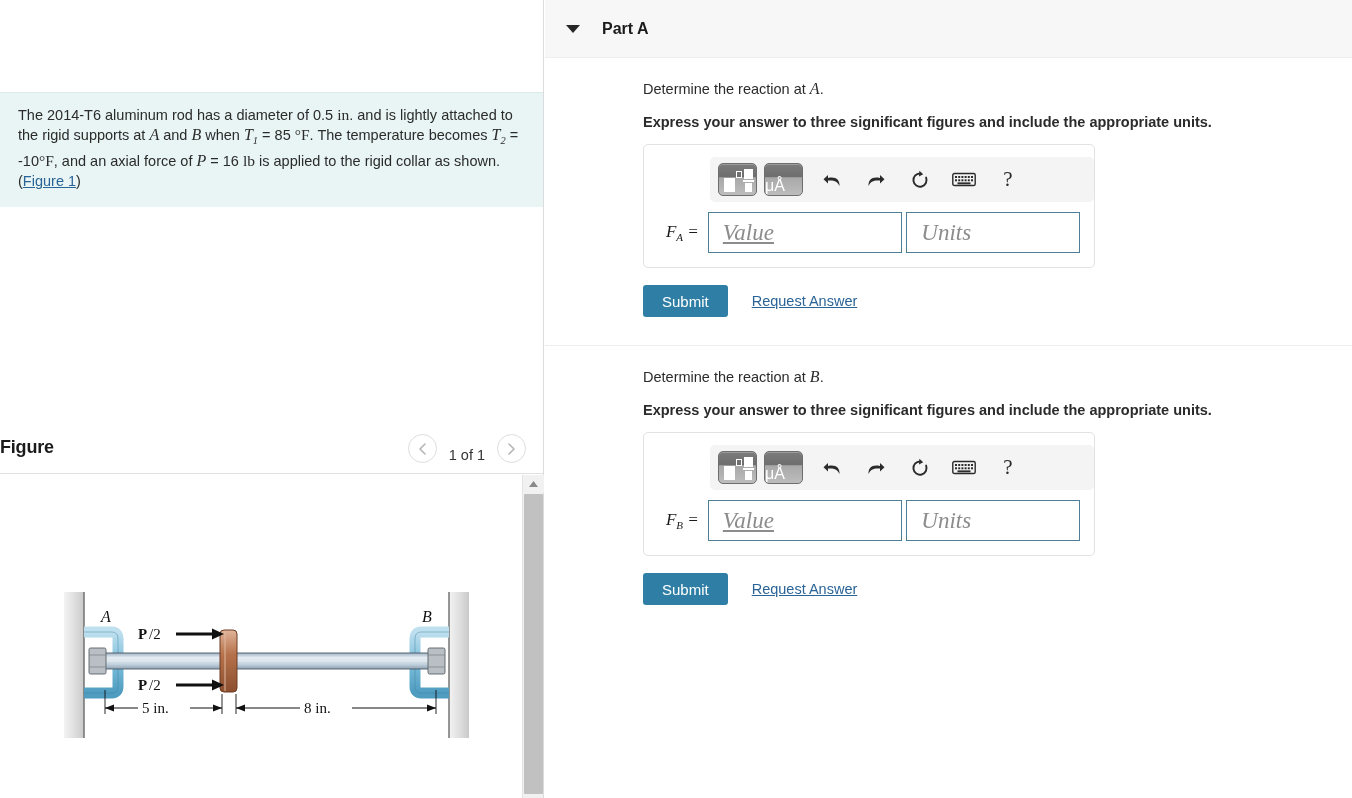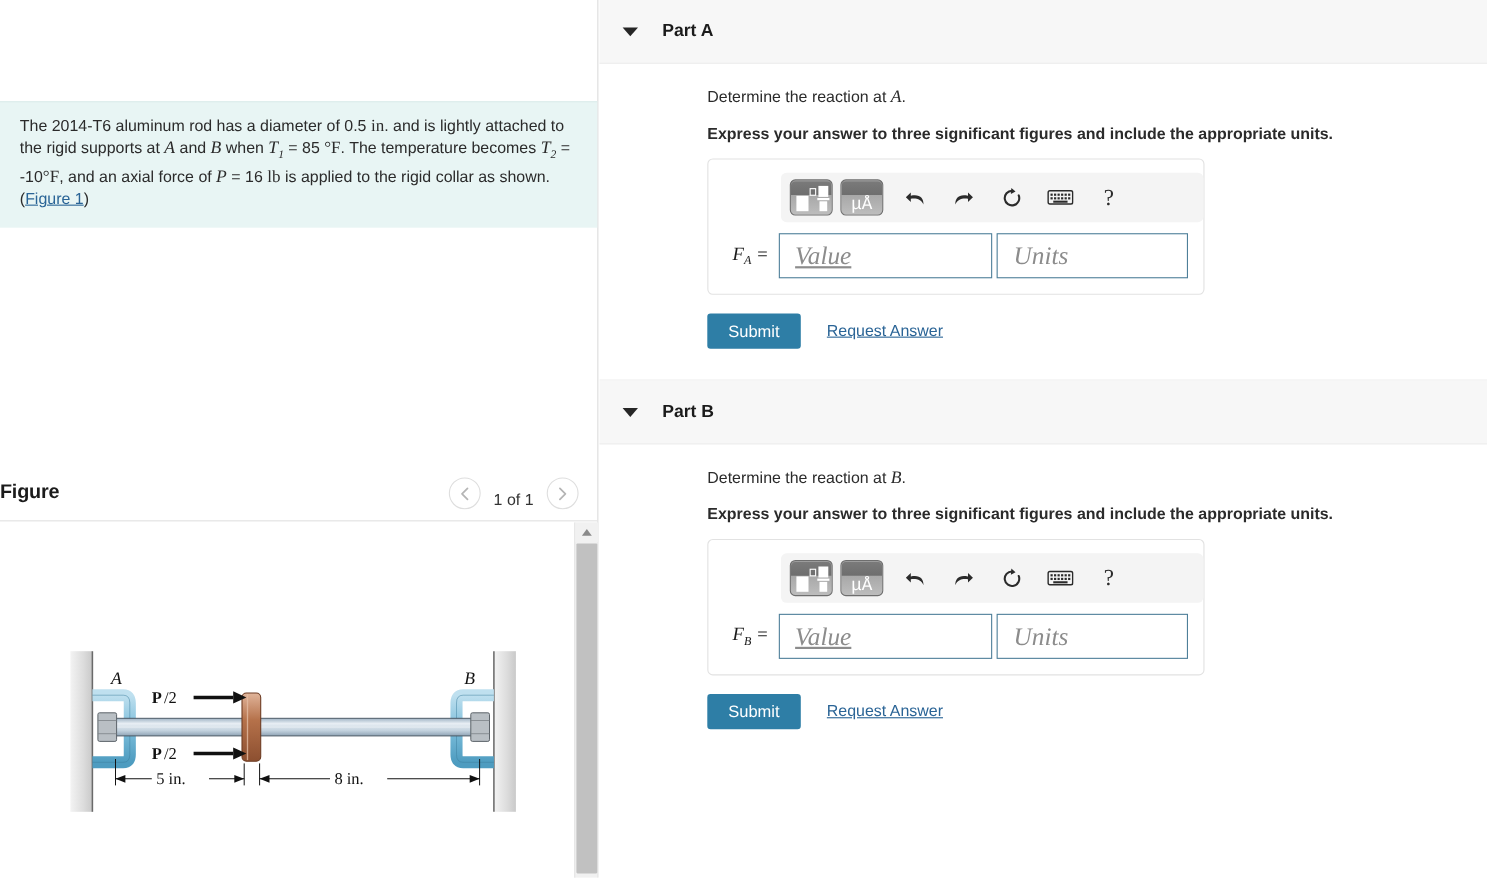--- a/index.html
+++ b/index.html
@@ -121,22 +121,22 @@
     width: 39px; height: 33px; border-radius: 5px;
     border: 1px solid #6e6e6e;
     background: linear-gradient(to bottom, #7b7b7b 0%, #6e6e6e 42%, #a8a8a8 44%, #bdbdbd 100%);
     margin-right: 7px; position: relative; cursor: pointer;
     box-shadow: inset 0 1px 0 rgba(255,255,255,0.25);
   }
   .tb-icon-shapes { position: absolute; inset: 0; }
   .sq { position: absolute; background: #ffffff; }
   .tb-units-glyph {
     position: absolute; left: 0; right: 0; bottom: 1px;
-    text-align: center; color: #ffffff;
-    font-family: Liberation Mono, monospace; font-size: 16px; line-height: 16px;
+    text-align: left; color: #ffffff;
+    font-family: Liberation Sans, sans-serif; font-size: 16px; line-height: 16px;
   }
   .tb-plain {
     width: 44px; height: 33px;
     display: flex; align-items: center; justify-content: center;
     cursor: pointer; color: #2b2b2b;
   }
   .tb-help {
     font-size: 21px; font-family: "Liberation Serif", serif; color: #2b2b2b;
   }
 
@@ -369,24 +369,20 @@
 
       <div class="actions">
         <button class="submit-btn">Submit</button>
         <span class="request-link">Request Answer</span>
       </div>
     </div>
 
     <div style="height:28px;"></div>
 
     <div class="part-sep"></div>
-    <div class="part-header">
-      <div class="caret"></div>
-      <div class="part-label">Part B</div>
-    </div>
     <div class="part-body">
       <div class="prompt"><span>Determine the reaction at </span><span class="mathvar">B</span><span>.</span></div>
       <div class="instruction">Express your answer to three significant figures and include the appropriate units.</div>
 
       <div class="answer-box">
         <div class="mq-toolbar">
           <div class="tb-btn">
             <div class="tb-icon-shapes">
               <span class="sq" style="left:5px;  top:14px; width:11px; height:14px;"></span>
               <span class="sq" style="left:17px; top:7px;  width:6px;  height:7px; background:transparent; border:1.3px solid #fff;"></span>

